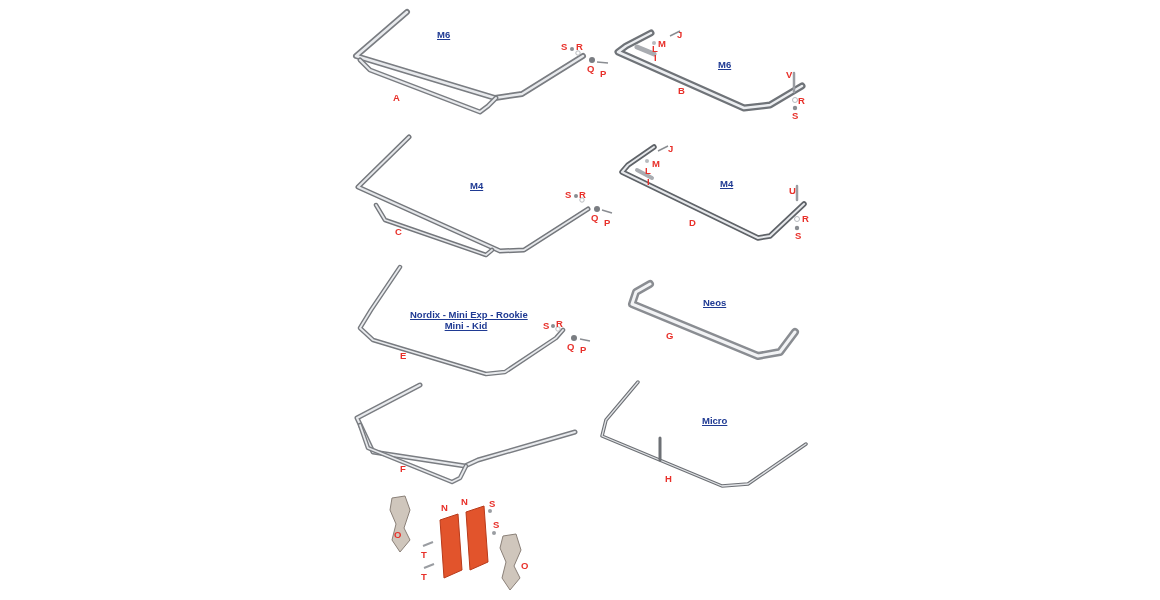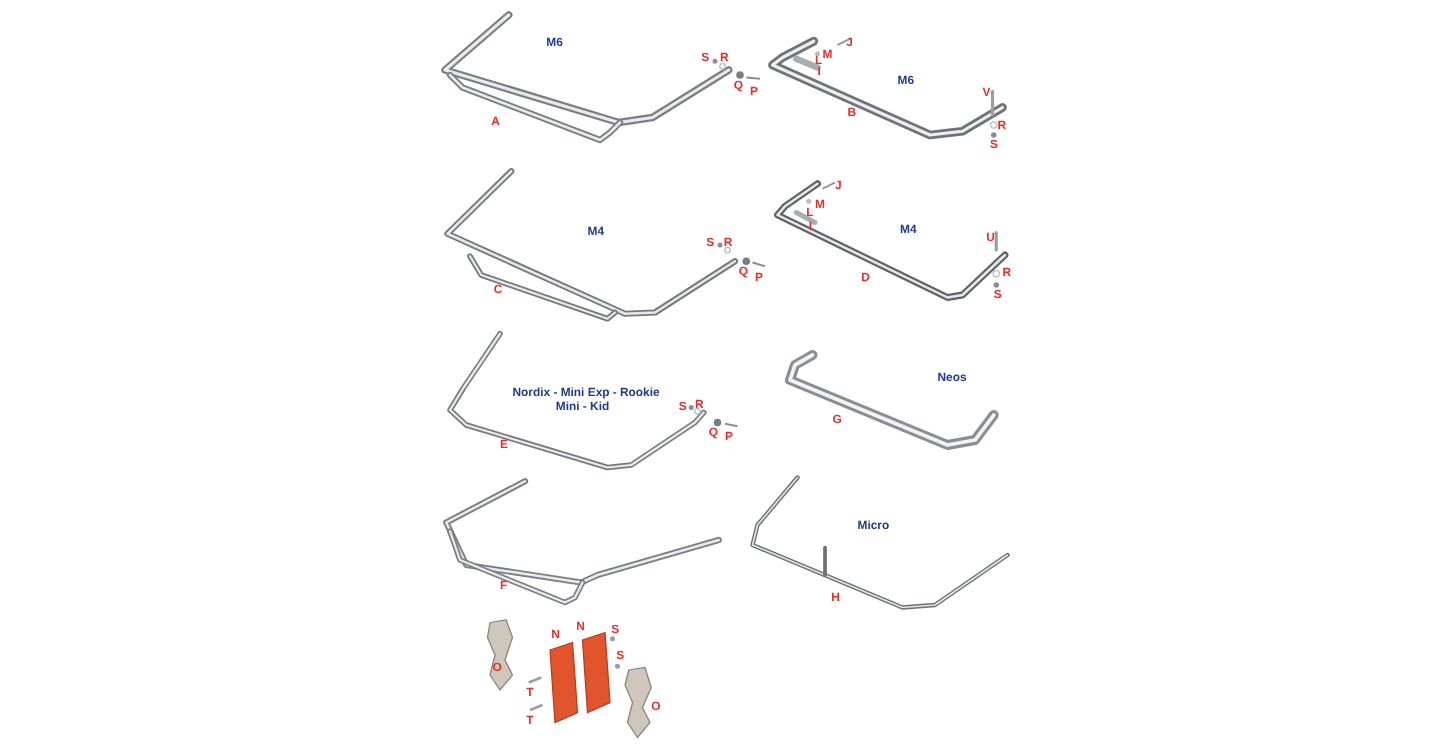--- a/index.html
+++ b/index.html
@@ -1,20 +1,20 @@
 <!DOCTYPE html>
 <html><head>
 <meta charset="utf-8">
 <style>
   html, body { margin: 0; padding: 0; background: #ffffff; }
   body { width: 1160px; height: 600px; position: relative; overflow: hidden; font-family: "Liberation Sans", sans-serif; }
   .diagram { position: absolute; left: 0; top: 0; width: 1160px; height: 600px; }
   .lbl { position: absolute; font-family: "Liberation Sans", sans-serif; font-weight: bold; font-size: 9.5px; line-height: 1; white-space: nowrap; }
   .red { color: #e8302a; }
-  .title { position: absolute; font-family: "Liberation Sans", sans-serif; font-weight: bold; font-size: 9.5px; color: #1f3a93; text-align: center; line-height: 1.15; white-space: nowrap; }
+  .title { position: absolute; font-family: "Liberation Sans", sans-serif; font-weight: bold; font-size: 9.5px; color: #1f3a93; text-align: center; line-height: 1.15; white-space: nowrap; text-decoration: underline; }
   svg { position: absolute; left: 0; top: 0; }
 </style>
 </head>
 <body>
 
 <div class="diagram">
 
   <svg width="1160" height="600" viewBox="0 0 1160 600">
     <defs>
       <linearGradient id="chrome" x1="0" y1="0" x2="0" y2="1">
@@ -149,26 +149,26 @@
   <div class="title" style="left:410px;top:310px;width:112px;">
     <div>Nordix - Mini Exp - Rookie</div>
     <div>Mini - Kid</div>
   </div>
   <div class="lbl red" style="left:400px;top:351px;">E</div>
   <div class="lbl red" style="left:543px;top:321px;">S</div>
   <div class="lbl red" style="left:556px;top:319px;">R</div>
   <div class="lbl red" style="left:567px;top:342px;">Q</div>
   <div class="lbl red" style="left:580px;top:345px;">P</div>
 
-  <div class="title" style="left:703px;top:298px;margin-left:47px;">Neos</div>
+  <div class="title" style="left:703px;top:298px;">Neos</div>
   <div class="lbl red" style="left:666px;top:331px;">G</div>
 
   <div class="lbl red" style="left:400px;top:464px;">F</div>
 
-  <div class="title" style="left:686px;top:416px;">Micro</div>
+  <div class="title" style="left:702px;top:416px;">Micro</div>
   <div class="lbl red" style="left:665px;top:474px;">H</div>
 
   <div class="lbl red" style="left:441px;top:503px;">N</div>
   <div class="lbl red" style="left:461px;top:497px;">N</div>
   <div class="lbl red" style="left:489px;top:499px;">S</div>
   <div class="lbl red" style="left:493px;top:520px;">S</div>
   <div class="lbl red" style="left:394px;top:530px;">O</div>
   <div class="lbl red" style="left:421px;top:550px;">T</div>
   <div class="lbl red" style="left:421px;top:572px;">T</div>
   <div class="lbl red" style="left:521px;top:561px;">O</div>

